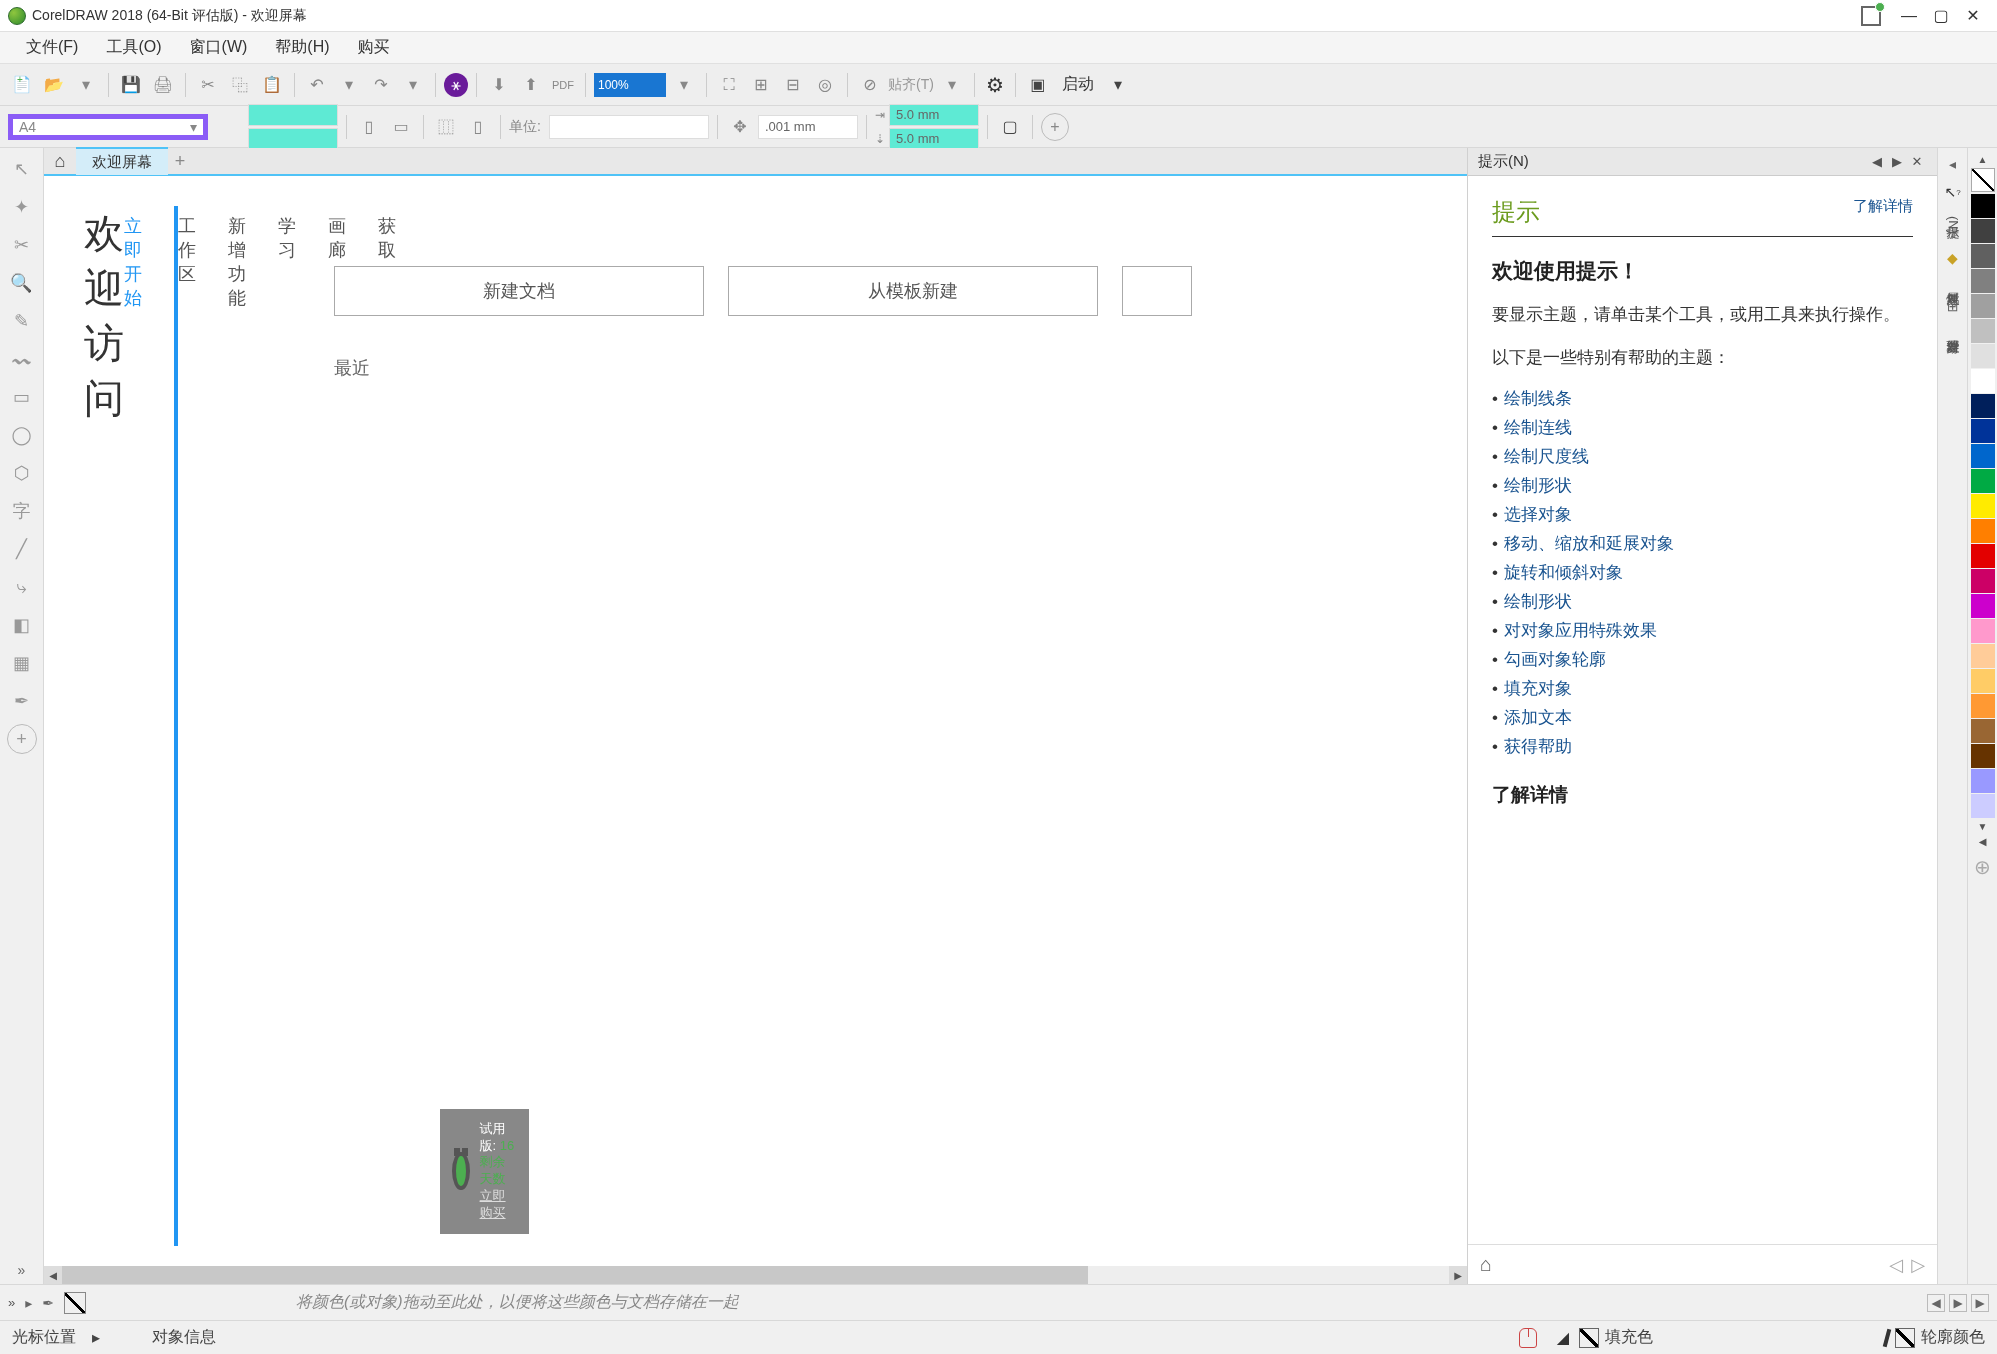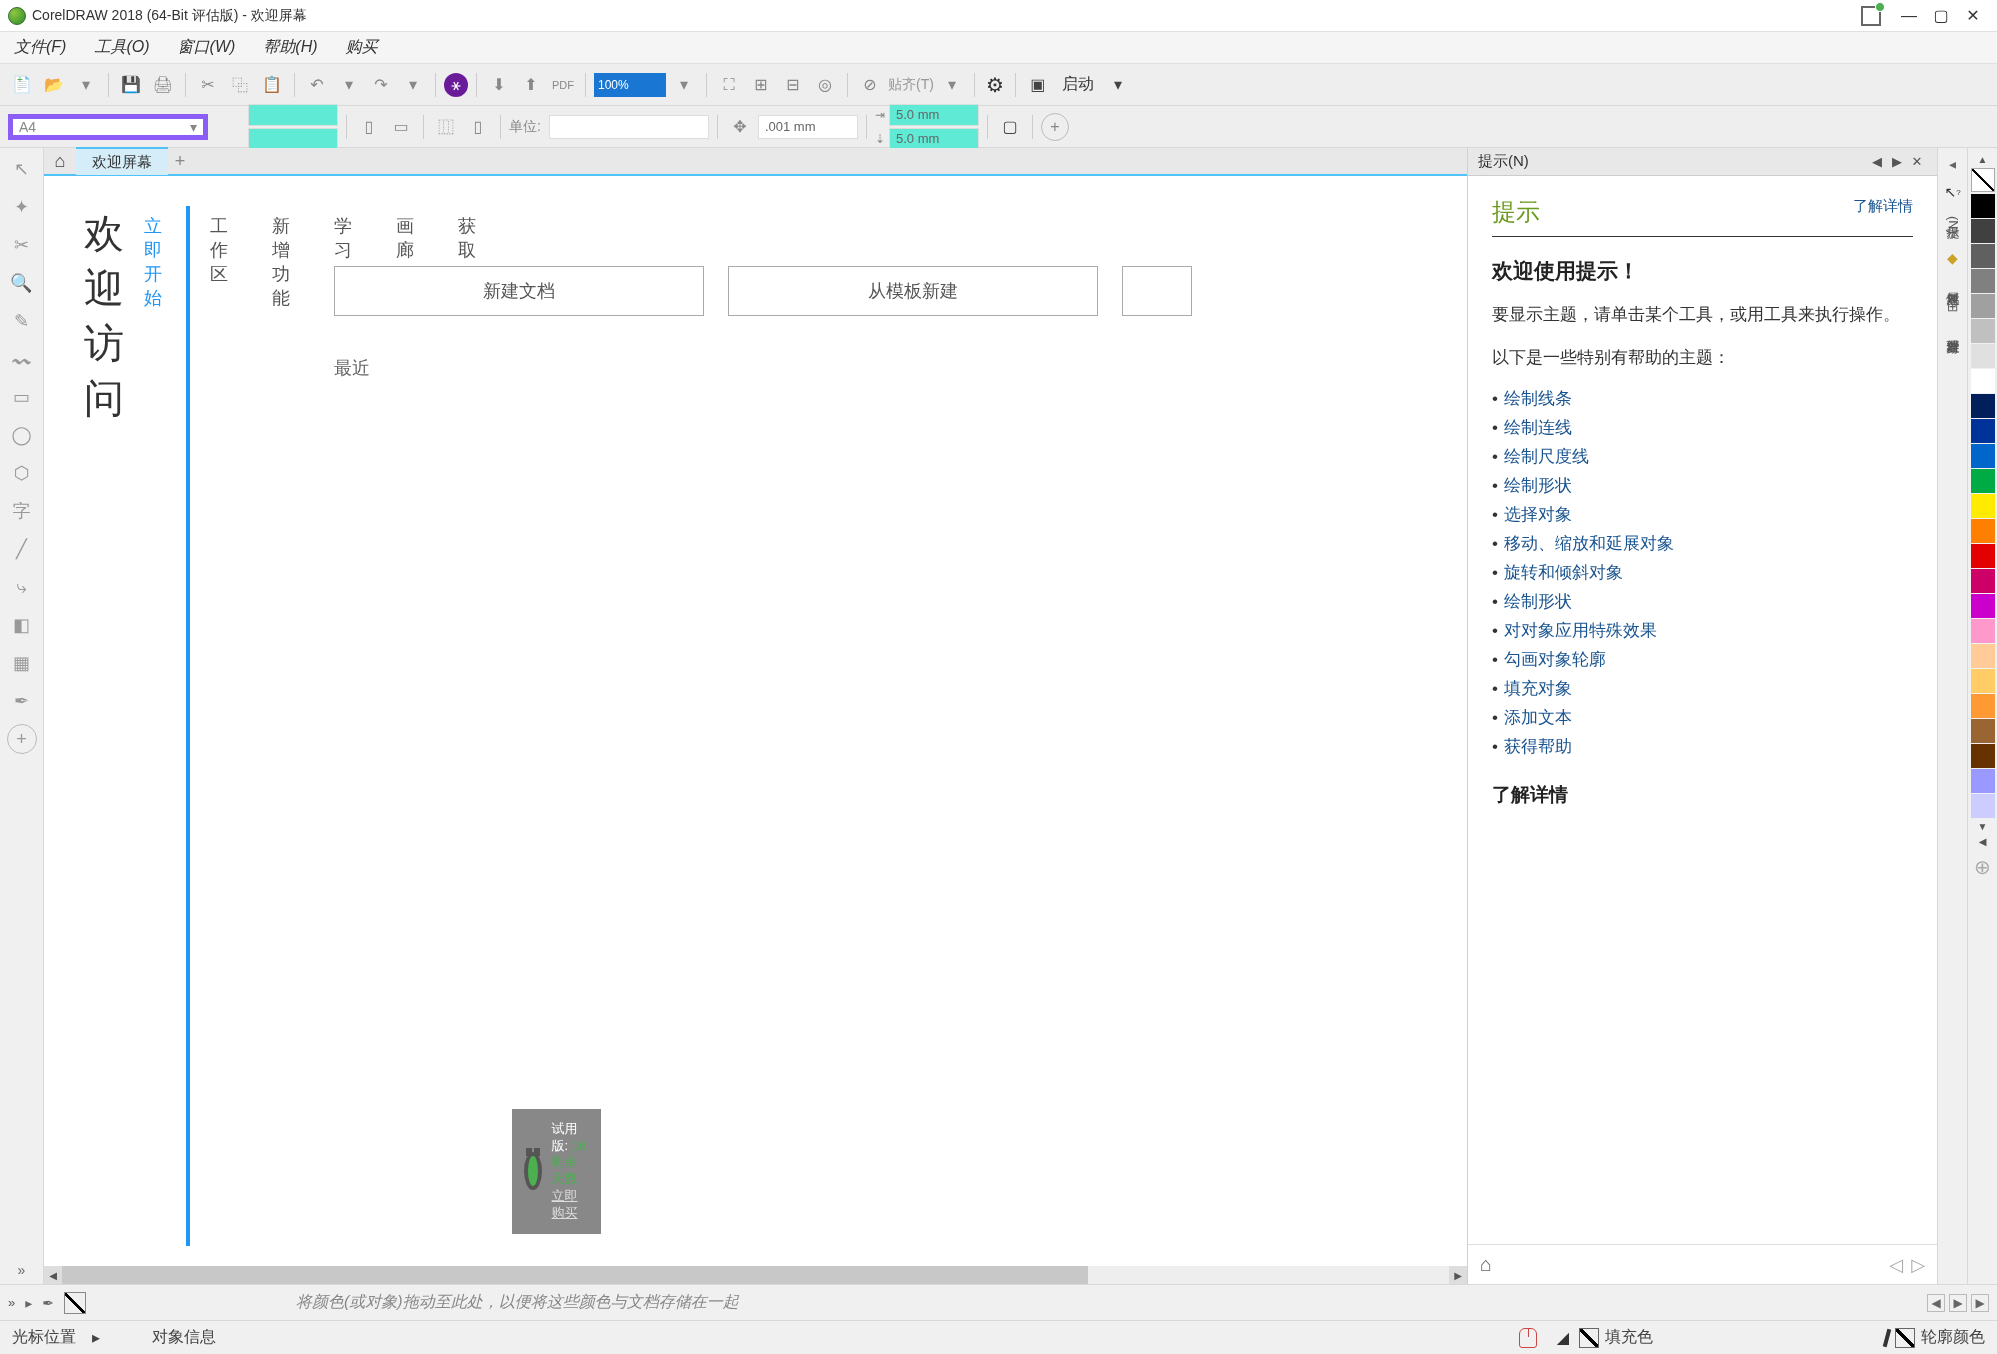--- a/index.html
+++ b/index.html
@@ -8,21 +8,21 @@
 
 .titlebar { height: 32px; background: #fff; display: flex; align-items: center; padding: 0 8px; border-bottom: 1px solid #e0e0e0; }
 .titlebar .logo { width: 18px; height: 18px; border-radius: 50%; background: radial-gradient(circle at 30% 30%, #8fc63e, #2d8a2d); border: 1px solid #2d6a2d; margin-right: 6px; }
 .titlebar .title { font-size: 14px; color: #333; }
 .titlebar .spacer { flex: 1; }
 .titlebar .win-btn { width: 32px; height: 24px; display: flex; align-items: center; justify-content: center; font-size: 16px; cursor: pointer; }
 .titlebar .login-icon { width: 20px; height: 20px; border: 2px solid #666; margin-right: 12px; position: relative; }
 .titlebar .login-icon::after { content: ""; position: absolute; top: -6px; right: -6px; width: 8px; height: 8px; border-radius: 50%; background: #4caf50; border: 1px solid #fff; }
 
 
-.menubar { height: 32px; background: #f5f5f5; display: flex; align-items: center; padding: 0 8px; gap: 16px; border-bottom: 1px solid #e0e0e0; font-style: italic; }
+.menubar { height: 32px; background: #f5f5f5; display: flex; align-items: center; padding: 0 20px; gap: 16px; border-bottom: 1px solid #e0e0e0; }
 .menubar .menu-item { font-size: 16px; color: #333; cursor: pointer; padding: 4px 6px; }
 
 
 .toolbar-row { height: 42px; background: #eeeeee; display: flex; align-items: center; padding: 0 8px; gap: 4px; border-bottom: 1px solid #d8d8d8; }
 .toolbar-row .tb-btn { width: 28px; height: 28px; display: flex; align-items: center; justify-content: center; color: #888; font-size: 16px; cursor: pointer; border-radius: 2px; }
 .toolbar-row .tb-btn.dark { color: #444; }
 .toolbar-row .tb-sep { width: 1px; height: 24px; background: #ccc; margin: 0 4px; }
 .toolbar-row .zoom-box { width: 72px; height: 24px; background: #1976d2; color: #fff; font-size: 12px; display: flex; align-items: center; padding: 0 4px; }
 .toolbar-row .launch-label { font-size: 16px; color: #333; margin: 0 6px; }
 .toolbar-row .tb-text { font-size: 14px; color: #999; }
@@ -41,21 +41,21 @@
 
 .center-area { flex: 1; display: flex; flex-direction: column; background: #fafafa; position: relative; min-width: 0; }
 .tabs-row { height: 28px; background: #e8e8e8; display: flex; align-items: center; border-bottom: 2px solid #4fc3f7; }
 .tabs-row .home-icon { width: 32px; height: 28px; display: flex; align-items: center; justify-content: center; font-size: 18px; color: #444; }
 .tabs-row .active-tab { height: 28px; background: #d4edf9; padding: 0 16px; display: flex; align-items: center; font-size: 15px; border-top: 2px solid #4fc3f7; }
 .tabs-row .add-tab { width: 24px; text-align: center; color: #888; font-size: 18px; }
 
 .welcome-content { flex: 1; display: flex; background: #fff; overflow: hidden; }
 .welcome-nav { width: 260px; padding: 30px 0 20px 0; display:flex; flex-direction:row; }
 .welcome-nav h1 { font-size: 40px; font-weight: 300; color: #333; margin: 0 0 40px 40px; }
-.welcome-nav .nav-item { text-align: right; padding: 8px 24px 8px 0; font-size: 18px; color: #555; cursor: pointer; margin-left: 20px; }
+.welcome-nav .nav-item { text-align: right; padding: 8px 32px 8px 0; font-size: 18px; color: #555; cursor: pointer; }
 .welcome-nav .nav-item.active { color: #2196f3; border-right: 4px solid #2196f3; }
 .welcome-nav .nav-gap { height: 80px; }
 .trial-box { margin: auto 12px 12px 12px; background: #888; padding: 12px; display: flex; align-items: center; gap: 10px; }
 .trial-box .clock { width: 38px; height: 38px; border-radius: 50%; background: #4caf50; border: 4px solid #555; position: relative; }
 .trial-box .clock::before, .trial-box .clock::after { content: ""; position: absolute; top: -8px; width: 6px; height: 8px; background: #555; }
 .trial-box .clock::before { left: 6px; }
 .trial-box .clock::after { right: 6px; }
 .trial-box .trial-text { font-size: 13px; line-height: 1.3; }
 .trial-box .trial-label { color: #fff; }
 .trial-box .trial-days { color: #4caf50; }

